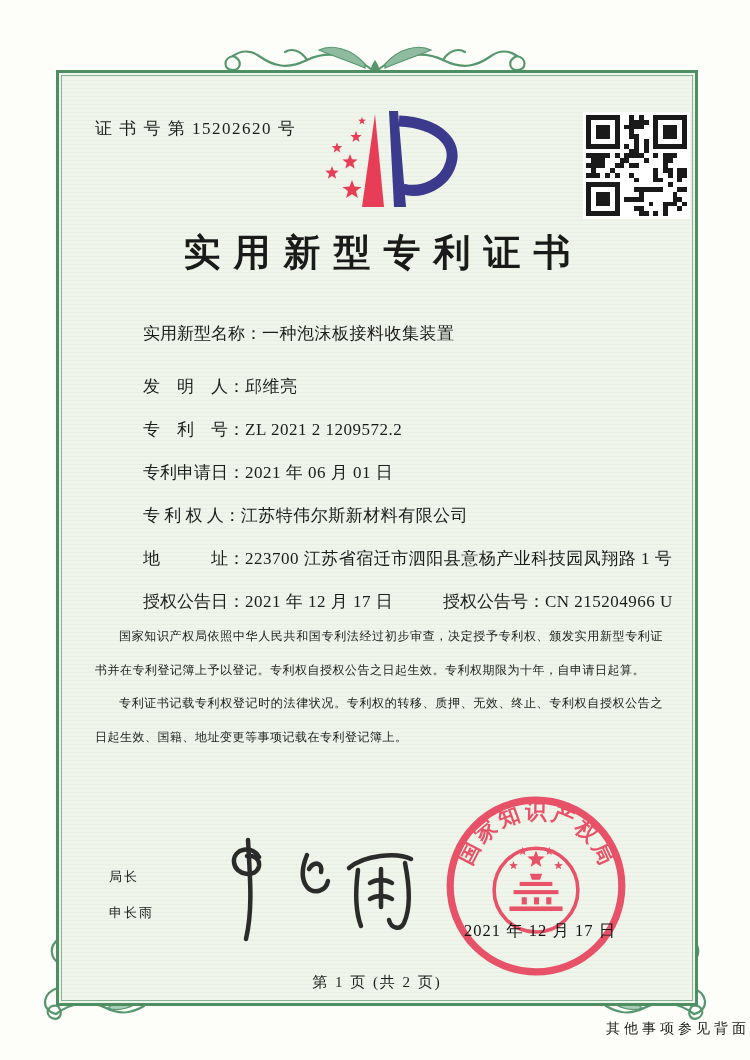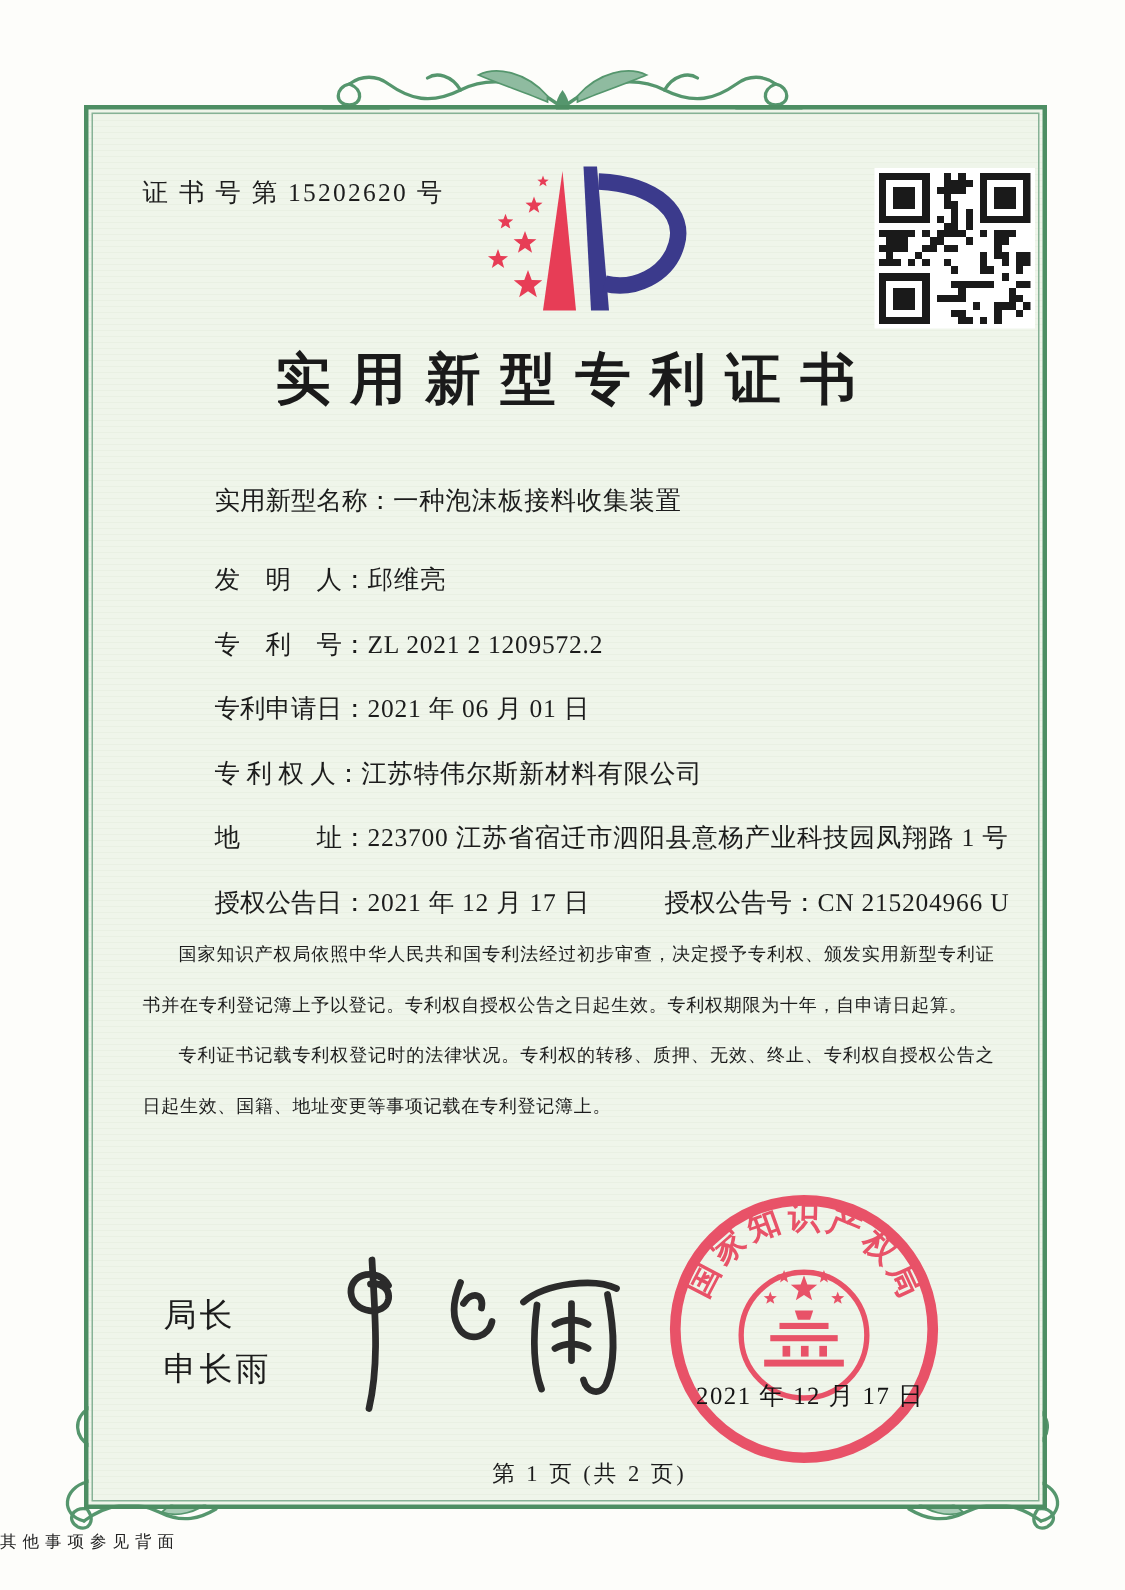--- a/index.html
+++ b/index.html
@@ -29,26 +29,26 @@
     font-size:37px;font-weight:600;letter-spacing:13px;text-indent:13px;color:#1a1a1a;
   }
   .fields{position:absolute;left:36px;top:247px;width:572px;font-size:17px;margin-left:48px;}
   .frow{display:flex;line-height:27px;margin-bottom:16px;white-space:nowrap;}
   .frow.gap{margin-bottom:26px;}
   .flabel{flex:none;}
   .fvalue{letter-spacing:0.5px;}
   .grant-pair{display:flex;width:300px;flex:none;text-align:center;}
   .body-text{position:absolute;left:36px;top:547px;width:568px;font-size:12px;line-height:33.5px;text-align:justify;}
   .body-text p{margin:0;text-indent:2em;letter-spacing:0.5px;}
-  .sign-block{position:absolute;left:50px;top:786px;font-size:22px;line-height:36px;letter-spacing:2px;}
+  .sign-block{position:absolute;left:50px;top:786px;font-size:13px;line-height:36px;letter-spacing:2px;}
   .signature{position:absolute;left:138px;top:760px;}
   .seal{position:absolute;left:383px;top:719px;opacity:0.9;}
   .seal-date{position:absolute;left:405px;top:847px;font-size:16.5px;letter-spacing:1px;color:#141414;white-space:nowrap;}
-  .page-no{position:absolute;left:16px;top:900px;width:100%;text-align:center;font-size:15px;letter-spacing:2px;}
-  .back-note{position:absolute;left:0;top:1020px;width:100%;text-align:left;font-size:11px;letter-spacing:4px;color:#222;}
+  .page-no{position:absolute;left:0;top:900px;width:100%;text-align:center;font-size:15px;letter-spacing:2px;}
+  .back-note{position:absolute;left:0;top:1020px;width:100%;text-align:right;font-size:14px;letter-spacing:4px;color:#222;}
 </style>
 </head>
 <body>
 
 <div class="page">
 
   <svg class="orn" style="left:215px;top:34px;" width="320" height="76" viewBox="0 0 320 76">
     <g stroke="#55966d" stroke-width="2.2" fill="none" stroke-linecap="round">
       <g id="flourL">
         <path d="M160,38 C138,20 112,16 92,26 C72,36 58,32 44,22 C36,16 26,16 18,22"></path>

